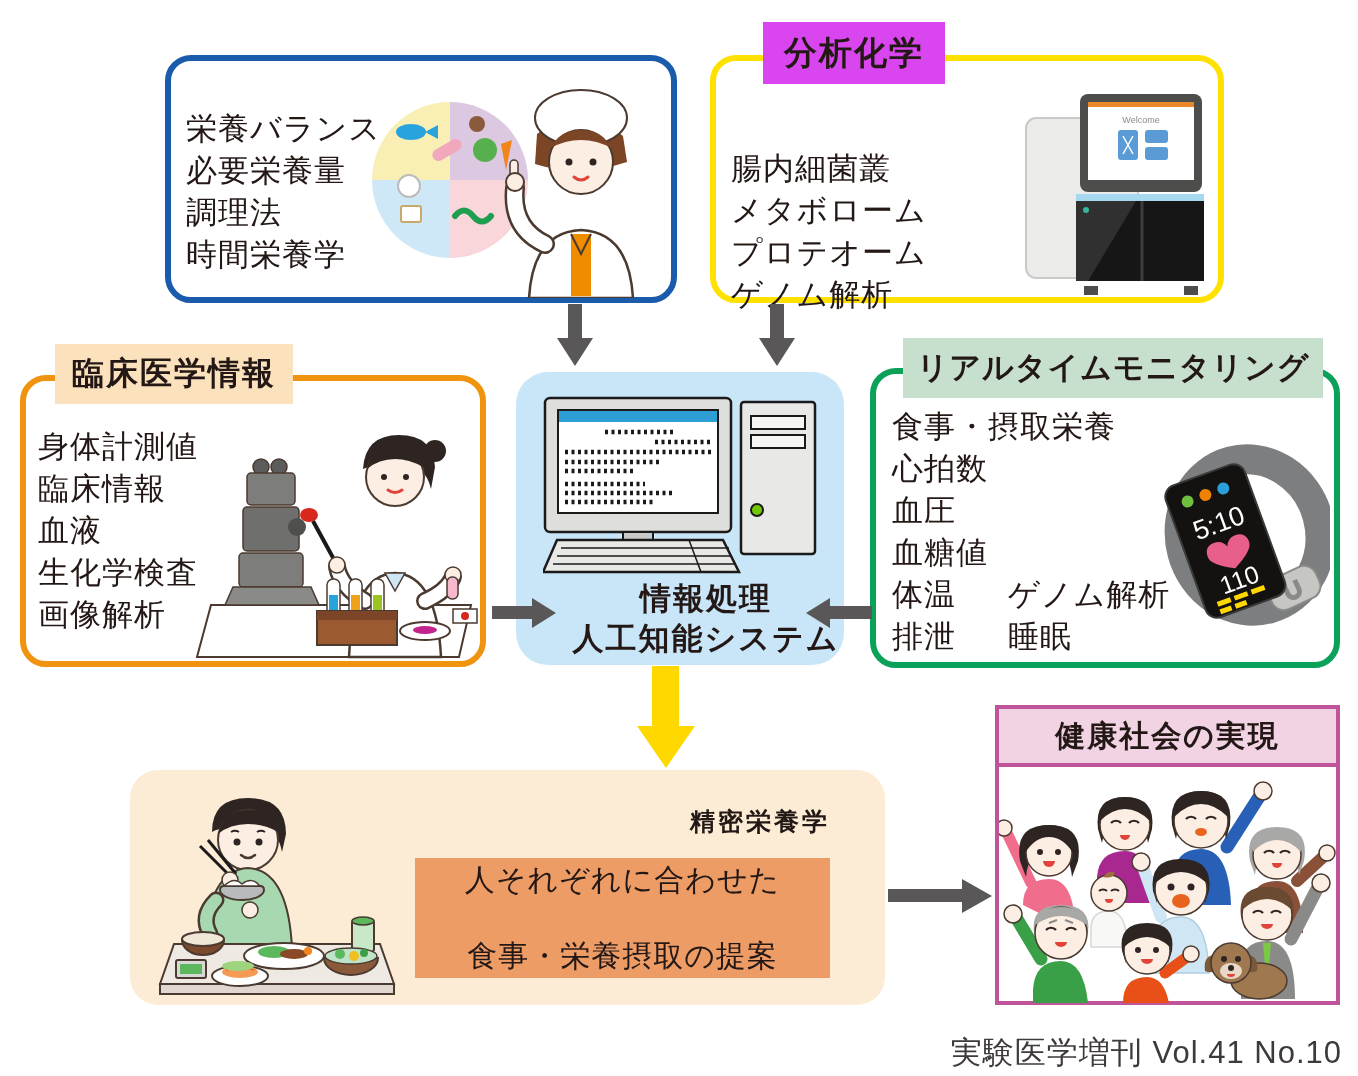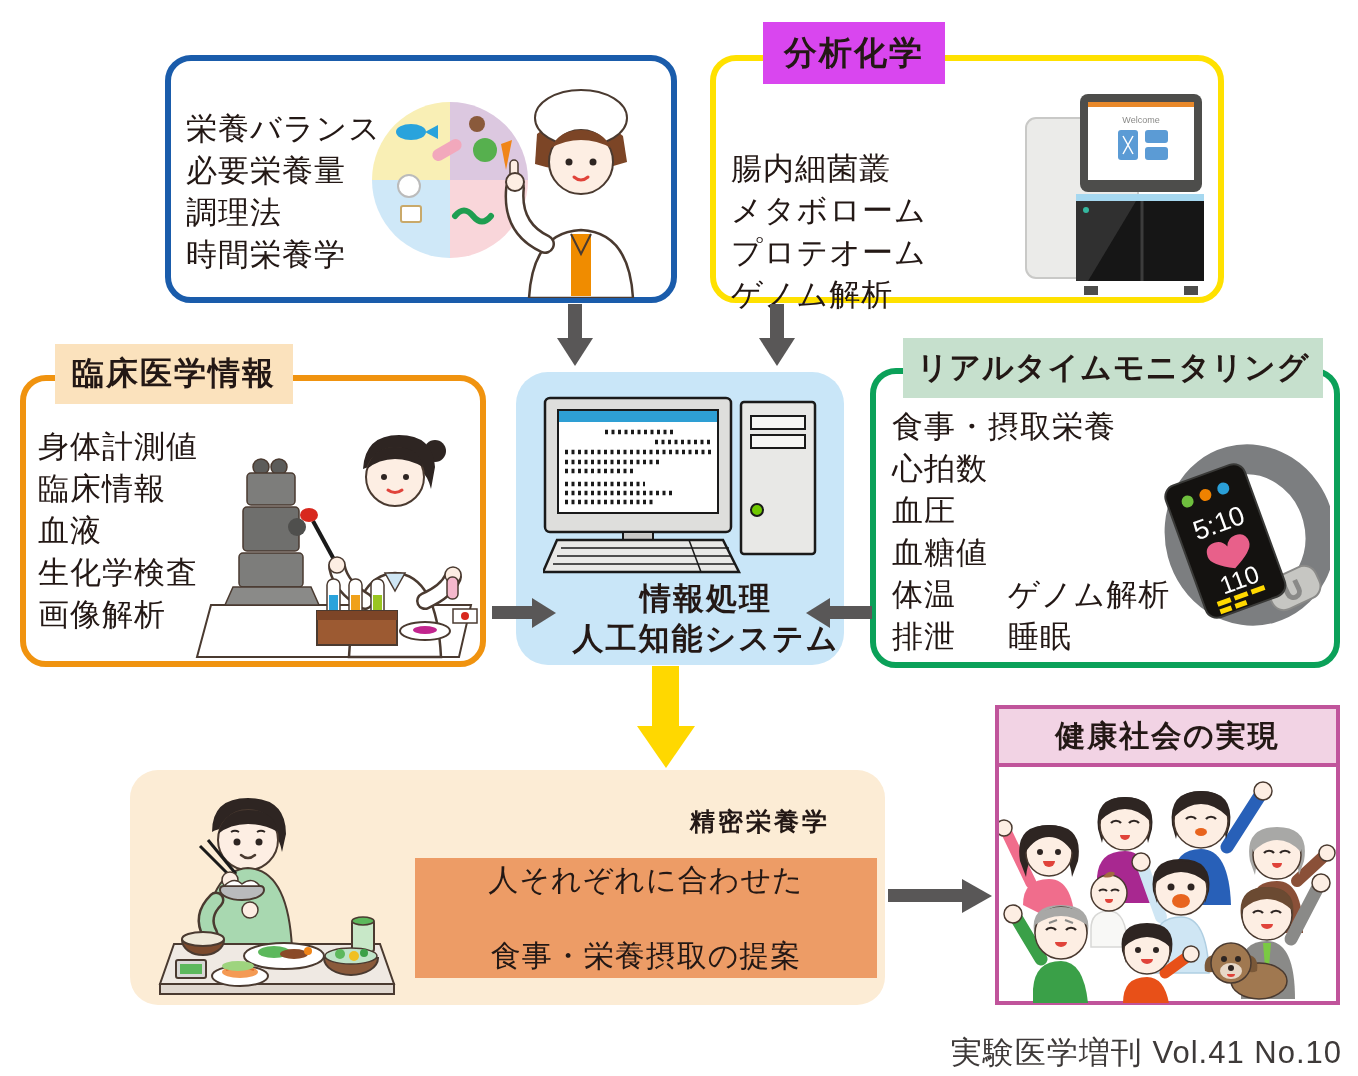--- a/index.html
+++ b/index.html
@@ -23,21 +23,21 @@
   .items.nutrition{left:186px;top:108px;}
   .items.analytical{left:731px;top:112px;margin-top:36px;}
   .items.clinical{left:38px;top:426px;}
   .items.monitoring{left:892px;top:406px;}
   .colw{display:inline-block;width:116px;}
   .ai-title{position:absolute;z-index:2;width:380px;left:516px;text-align:center;
     font-weight:bold;font-size:31px;letter-spacing:2px;}
   .svgabs{position:absolute;z-index:2;}
   .precision-title{position:absolute;left:415px;top:805px;width:415px;text-align:right;z-index:2;
     font-weight:bold;font-size:25px;letter-spacing:3px;}
-  .highlight{position:absolute;left:415px;top:858px;width:462px;height:120px;background:#ed9c66;z-index:2;
+  .highlight{position:absolute;left:415px;top:858px;width:415px;height:120px;background:#ed9c66;z-index:2;
     display:flex;flex-direction:column;align-items:center;justify-content:center;
     font-size:30px;line-height:44px;letter-spacing:1px;color:#231815;gap:32px;}
   .society-header{position:absolute;left:0;top:0;width:100%;height:58px;background:#f2d3e4;
     border-bottom:4px solid #c0549b;display:flex;align-items:center;justify-content:center;
     font-weight:bold;font-size:30px;letter-spacing:2px;box-sizing:border-box;}
   .citation{position:absolute;right:16px;top:1032px;z-index:2;font-size:31px;color:#3e3a39;letter-spacing:1px;}
   .shaft{position:absolute;background:#595757;z-index:4;}
   .head{position:absolute;width:0;height:0;z-index:4;}
   .head.down{border-left:18px solid transparent;border-right:18px solid transparent;border-top:28px solid #595757;}
   .head.right{border-top:15px solid transparent;border-bottom:15px solid transparent;border-left:24px solid #595757;}

